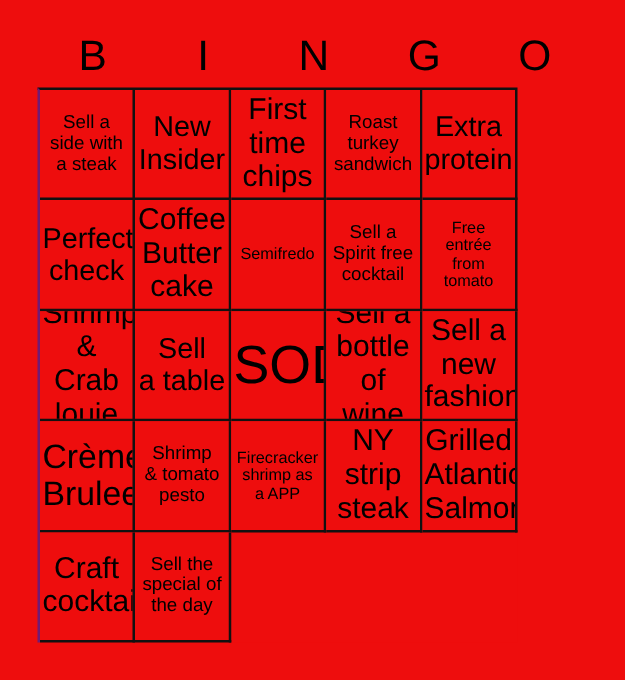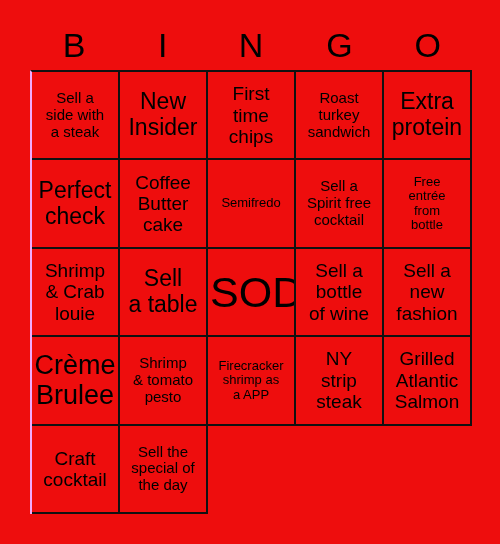--- a/index.html
+++ b/index.html
@@ -35,24 +35,24 @@
     line-height: 46px;
     color: #000000;
     font-weight: normal;
     letter-spacing: 0px;
     font-family: "Liberation Sans", sans-serif;
   }
   .grid {
     position: absolute;
     left: 30px;
     top: 70px;
-    width: 442px;
+    width: 384px;
     height: 444px;
     border-top: 2px solid #111111;
-    border-left: 2px solid #f0abfc;
+    border-left: 2px solid #701a75;
     box-sizing: border-box;
     display: grid;
     grid-template-columns: repeat(5, 1fr);
     grid-template-rows: repeat(5, 1fr);
     background: #ee0d0d;
   }
   .cell {
     border-right: 2px solid #111111;
     border-bottom: 2px solid #111111;
     box-sizing: border-box;
@@ -67,21 +67,21 @@
   }
   .cell-text {
     display: block;
     width: 100%;
     line-height: 1.12;
     white-space: pre-line;
     color: #000000;
   }
   .sz-xs .cell-text { font-size: 13px; }
   .sz-sm .cell-text { font-size: 15px; }
-  .sz-md .cell-text { font-size: 19px; }
+  .sz-md .cell-text { font-size: 24px; }
   .sz-lg .cell-text { font-size: 23px; }
   .sz-xl .cell-text { font-size: 27px; }
   .sz-xxl .cell-text { font-size: 43px; text-align: center; }
 </style>
 </head>
 <body>
 
 <div class="card">
 
   <div class="header-row">
@@ -133,21 +133,21 @@
     <div class="cell sz-sm">
         <span class="cell-text">Sell a
 Spirit free
 cocktail</span>
       </div>
 
     <div class="cell sz-xs">
         <span class="cell-text">Free
 entrée
 from
-bottle</span>
+tomato</span>
       </div>
     <div class="cell sz-md">
         <span class="cell-text">Shrimp
 &amp; Crab
 louie</span>
       </div>
     <div class="cell sz-lg">
         <span class="cell-text">Sell
 a table</span>
       </div>

